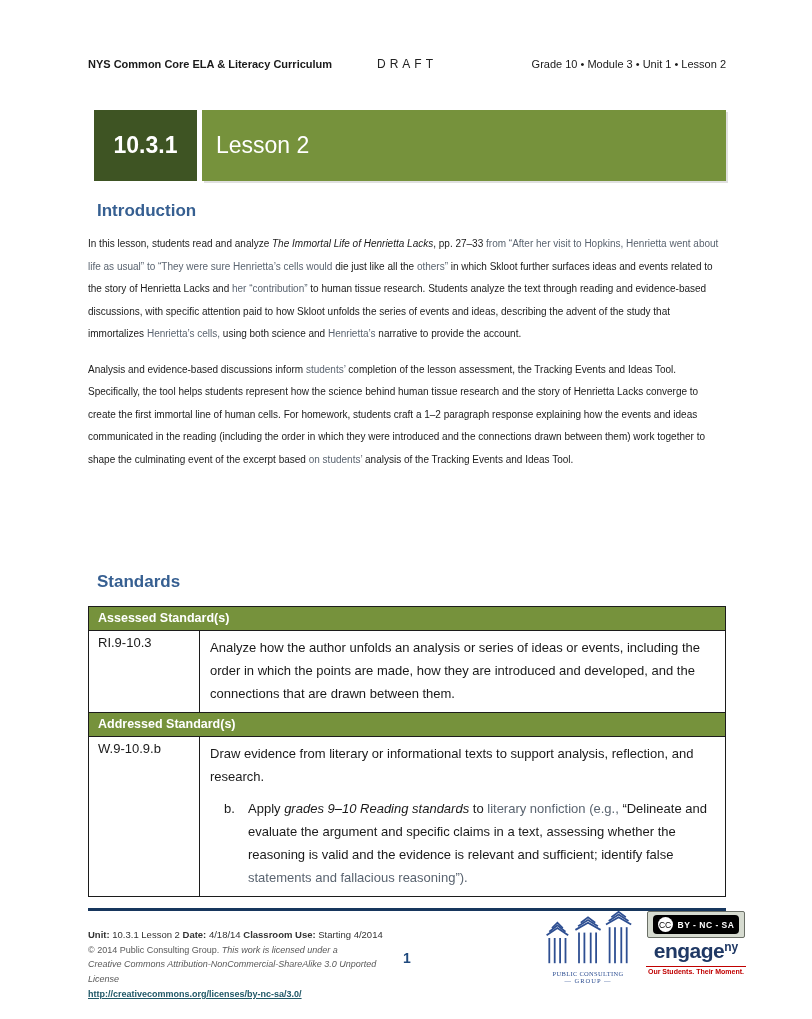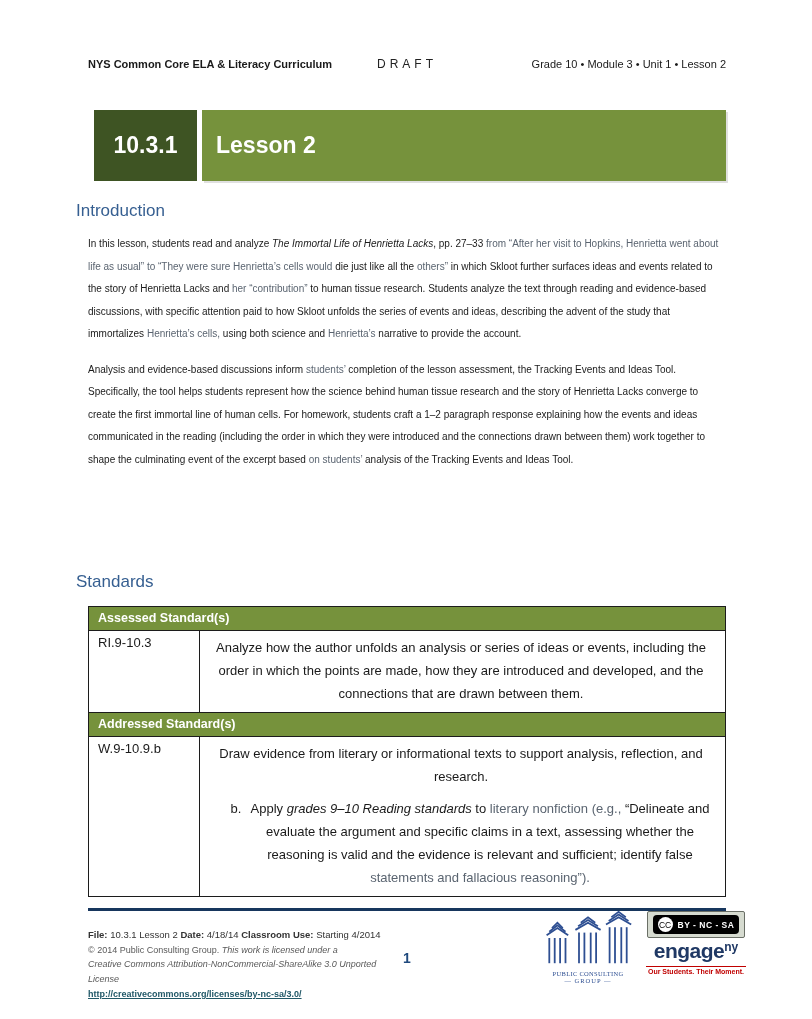--- a/index.html
+++ b/index.html
@@ -16,39 +16,39 @@
               grid-template-columns:1fr auto 1fr;align-items:baseline;}
   .hdr-left{font-size:11px;font-weight:bold;white-space:nowrap;margin-top:24px;}
   .hdr-center{font-size:12px;letter-spacing:4px;color:#222;justify-self:center;}
   .hdr-right{font-size:11px;justify-self:end;white-space:nowrap;text-align:center;}
 
   
   .banner{position:absolute;top:110px;left:94px;width:632px;height:71px;display:flex;}
   .banner-code{width:103px;background:var(--green-dark);color:#fff;font-size:23px;font-weight:bold;
                display:flex;align-items:center;justify-content:center;}
   .banner-gap{width:5px;background:#fff;}
-  .banner-title{flex:1;background:var(--green-light);color:#fff;font-size:23px;font-weight:bold;
+  .banner-title{flex:1;background:var(--green-light);color:#fff;font-size:23px;font-weight:normal;
                 display:flex;align-items:center;padding-left:14px;box-shadow:2px 2px 0 rgba(0,0,0,0.12);}
 
-  .sect-heading{position:absolute;left:76px;font-size:17px;font-weight:normal;color:var(--heading-blue);}
+  .sect-heading{position:absolute;left:97px;font-size:17px;font-weight:bold;color:var(--heading-blue);}
   .h-intro{top:201px;}
   .h-standards{top:572px;}
 
   .intro-body{position:absolute;top:233px;left:88px;width:640px;font-size:10px;line-height:22.5px;}
   .intro-body p{margin:0 0 13px 0;}
   .muted{color:var(--muted-text);}
 
   
   .standards-table{position:absolute;top:606px;left:88px;width:638px;border-collapse:collapse;
                    font-size:13px;line-height:23px;}
   .standards-table td{border:1px solid #1c1c1c;vertical-align:top;}
   .sec-header{background:var(--green-light);color:#fff;font-weight:bold;font-size:12.5px;
               padding:3px 9px;line-height:17px;}
   .code-cell{width:95px;padding:0 6px 5px 9px;}
-  .desc-cell{padding:5px 13px 7px 10px;text-align:center;}
+  .desc-cell{padding:5px 13px 7px 10px;}
   .cell-li{display:flex;margin-top:9px;padding-left:14px;}
   .li-marker{width:24px;flex:0 0 24px;}
   .li-text{flex:1;}
 
   
   .footer-rule{position:absolute;top:908px;left:88px;width:638px;height:3px;background:var(--navy-rule);}
   .footer-info{position:absolute;top:928px;left:88px;width:310px;font-size:9.5px;line-height:14.5px;color:#333;}
   .fi-small{color:#595959;font-size:9px;}
   .fi-link{display:inline-block;margin-top:1px;font-weight:bold;text-decoration:underline;
            color:var(--link);font-size:9px;cursor:pointer;}
@@ -121,21 +121,21 @@
           <span class="li-text"><span>Apply </span><span style="font-style: italic;">grades 9–10 Reading standards</span><span> to </span><span class="muted">literary nonfiction (e.g., </span><span>“Delineate and evaluate the argument and specific claims in a text, assessing whether the reasoning is valid and the evidence is relevant and sufficient; identify false </span><span class="muted">statements and fallacious reasoning”).</span></span>
         </div>
       </td>
     </tr>
   </tbody>
     </table>
 
   <div class="footer-rule"></div>
 
   <div class="footer-info">
-    <div><span style="font-weight: bold;">File: </span><span>10.3.1 Lesson 2 </span><span style="font-weight: bold;">Date: </span><span>4/18/14 </span><span style="font-weight: bold;">Classroom Use: </span><span>Starting 4/2014</span></div>
+    <div><span style="font-weight: bold;">Unit: </span><span>10.3.1 Lesson 2 </span><span style="font-weight: bold;">Date: </span><span>4/18/14 </span><span style="font-weight: bold;">Classroom Use: </span><span>Starting 4/2014</span></div>
     <div class="fi-small"><span>© 2014 Public Consulting Group. </span><span style="font-style: italic;">This work is licensed under a</span></div>
     <div class="fi-small"><span style="font-style: italic;">Creative Commons Attribution-NonCommercial-ShareAlike 3.0 Unported License</span></div>
     <div><span class="fi-link">http://creativecommons.org/licenses/by-nc-sa/3.0/</span></div>
   </div>
 
   <div class="page-num">1</div>
 
   <div class="logos">
     <div class="pcg">
       <svg width="88" height="54" viewBox="0 0 96 60">

